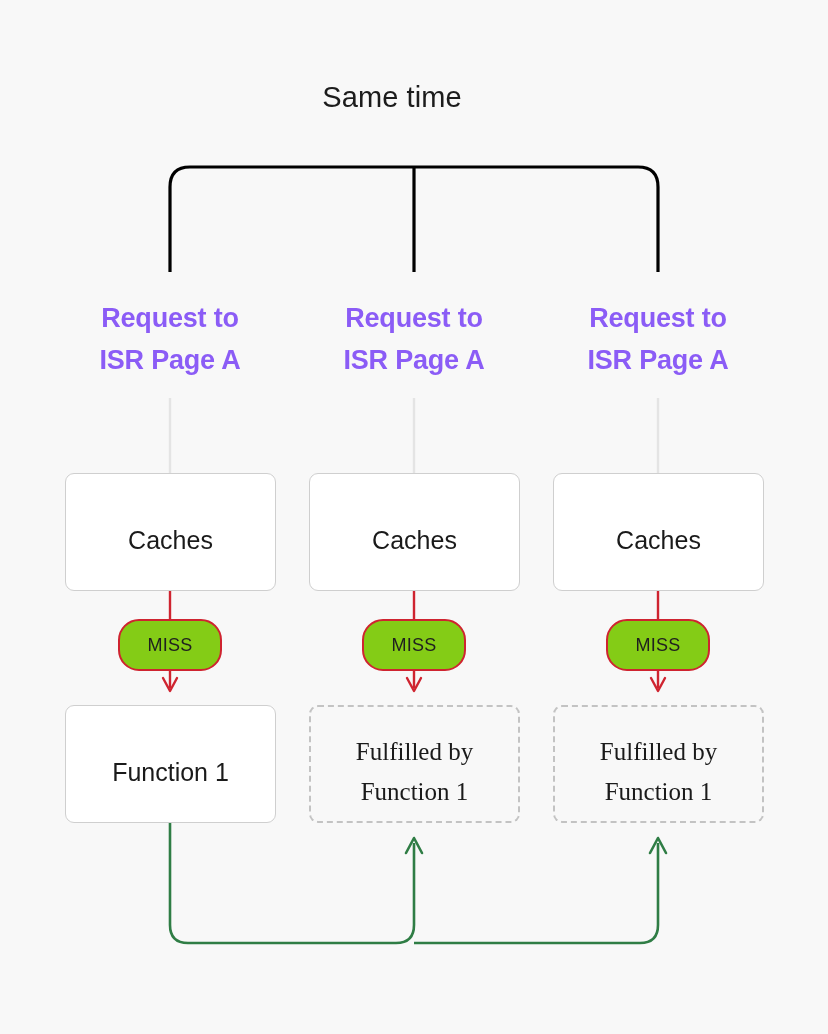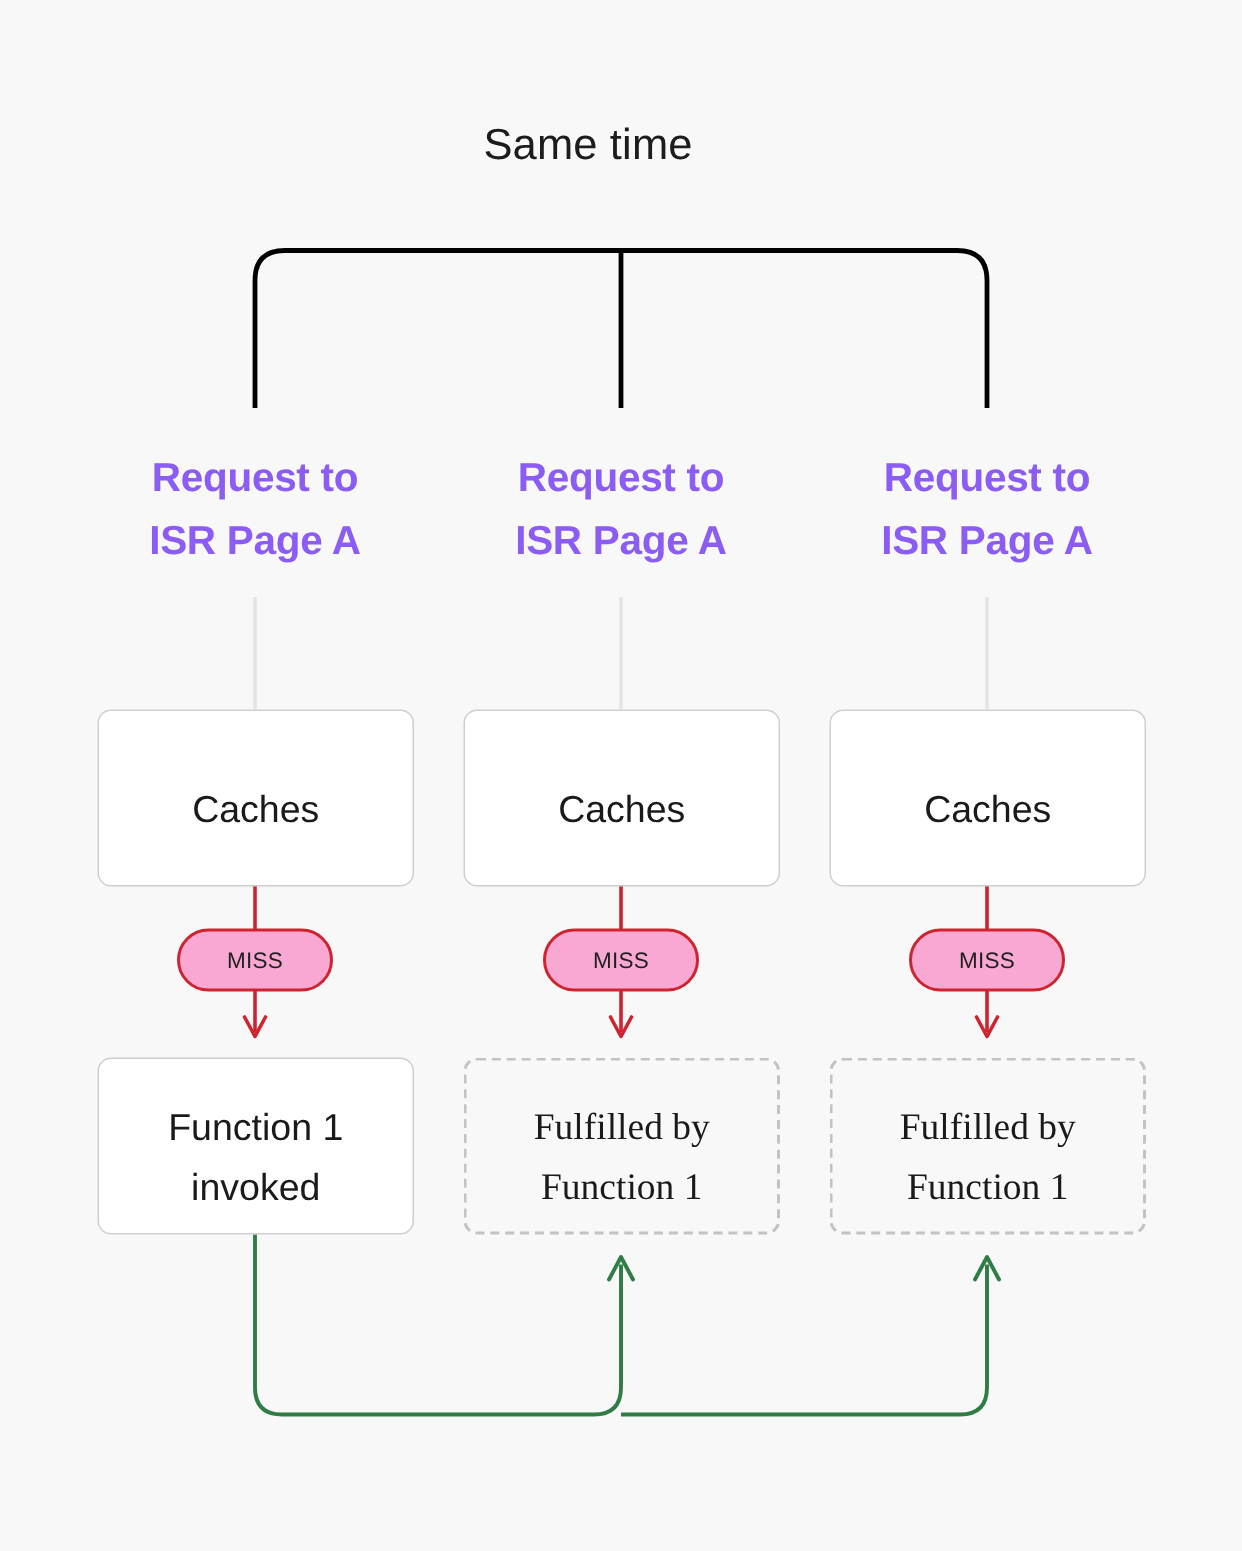--- a/index.html
+++ b/index.html
@@ -74,28 +74,28 @@
     background: transparent;
     border: 2px dashed #c3c3c3;
     font-family: Liberation Serif, serif;
   }
   .node .txt { display: block; margin-top: 16px; }
   .node .l2 { display: block; }
 
   .pill {
     position: absolute;
     width: 104px;
-    height: 42px;
+    height: 52px;
     border-radius: 21px;
     border: 2px solid #cf2430;
-    background: #f9a8d4;
+    background: #84cc16;
     display: flex;
     align-items: center;
     justify-content: center;
-    font-size: 15px;
+    font-size: 18px;
     color: #1f1f1f;
     letter-spacing: 0.2px;
     box-sizing: border-box;
     z-index: 3;
   }
 </style>
 </head>
 <body>
 
 <div id="stage">
@@ -141,21 +141,20 @@
   </div>
   <div class="node solid" style="left:65px; top:473px;">
     <span class="txt">Caches</span>
   </div>
   <div class="pill" style="left:118px; top:619px;">
     <span>MISS</span>
   </div>
   <div class="node solid" style="left:65px; top:705px;">
     <div>
       <span class="txt">Function 1</span>
-      <span class="l2">invoked</span>
     </div>
   </div>
 
   <div class="col-heading" style="left:289px;">
     <span>Request to</span>
     <span class="line2">ISR Page A</span>
   </div>
   <div class="node solid" style="left:309px; top:473px;">
     <span class="txt">Caches</span>
   </div>

